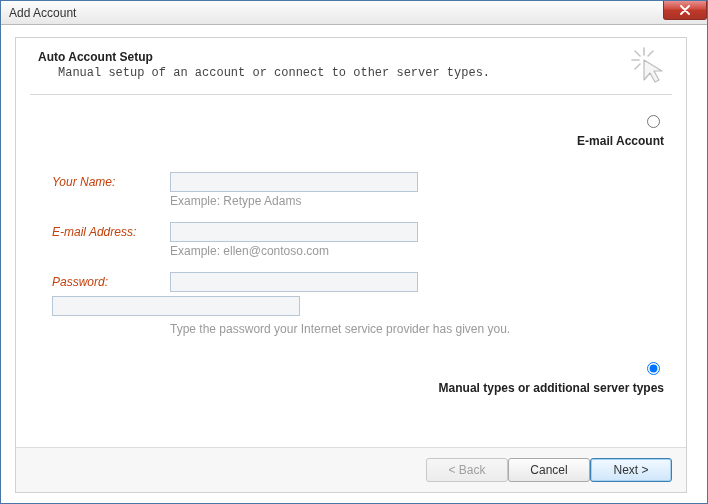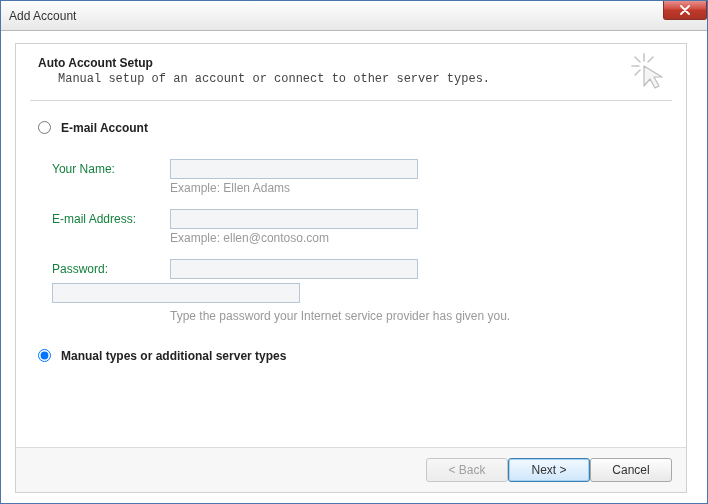--- a/index.html
+++ b/index.html
@@ -11,21 +11,21 @@
     background: #fff;
     overflow: hidden;
   }
   .window {
     width: 708px; height: 504px;
     border: 1px solid #4a77a8;
     display: flex; flex-direction: column;
     background: #fff;
   }
   .titlebar {
-    height: 30px;
+    height: 24px;
     background: linear-gradient(to bottom, #fdfdfd, #e8e8e8);
     border-bottom: 1px solid #b8b8b8;
     display: flex; align-items: center;
     padding: 0 4px 0 8px;
     position: relative;
   }
   .titlebar .title {
     color: #333;
     font-size: 12px;
   }
@@ -78,23 +78,24 @@
   .divider {
     border: none;
     border-top: 1px solid #d6d6d6;
     margin: 4px 14px 0 14px;
   }
   .body {
     flex: 1;
     padding: 20px 22px 10px 22px;
   }
   .radio-row {
-    display: flex; align-items: flex-start;
+    display: flex; align-items: flex-end;
     gap: 6px;
     margin-bottom: 10px;
+    flex-direction: column;
   }
   .radio-row input[type=radio] {
     margin: 0 4px 0 0;
     width: 13px; height: 13px;
   }
   .radio-row label {
     font-weight: bold;
     font-size: 12px;
     color: #222;
   }
@@ -104,21 +105,22 @@
   }
   .frow {
     display: flex;
     align-items: center;
     margin-bottom: 2px;
   }
   .frow .flabel {
     width: 118px;
     text-align: left;
     font-size: 12px;
-    color: #15803d;
+    color: #c2410c;
+    font-style: italic;
   }
   .frow input[type=text], .frow input[type=password] {
     width: 248px;
     height: 20px;
     border: 1px solid #b7c6d6;
     background: #f4f5f6;
     padding: 0 4px;
     font-size: 12px;
     color: #666;
   }
@@ -201,21 +203,21 @@
         <div class="radio-row">
           <input type="radio" name="setup" id="r-email" style="">
           <label for="r-email">E-mail Account</label>
         </div>
 
         <div class="form-area">
           <div class="frow">
             <div class="flabel">Your Name:</div>
             <input type="text" disabled="" value="" style="">
           </div>
-          <div class="hint">Example: Ellen Adams</div>
+          <div class="hint">Example: Retype Adams</div>
 
           <div class="frow">
             <div class="flabel">E-mail Address:</div>
             <input type="text" disabled="" value="" style="">
           </div>
           <div class="hint">Example: ellen@contoso.com</div>
 
           <div class="group2">
             <div class="frow">
               <div class="flabel">Password:</div>
@@ -230,19 +232,19 @@
 
         <div class="radio-row">
           <input type="radio" name="setup" id="r-manual" checked="" style="">
           <label for="r-manual">Manual types or additional server types</label>
         </div>
 
       </div>
 
       <div class="footer">
         <button class="btn" disabled="">&lt; Back</button>
+        <button class="btn">Cancel</button>
         <button class="btn default">Next &gt;</button>
-        <button class="btn">Cancel</button>
       </div>
 
     </div>
   </div>
 </div>
 
 </body></html>

